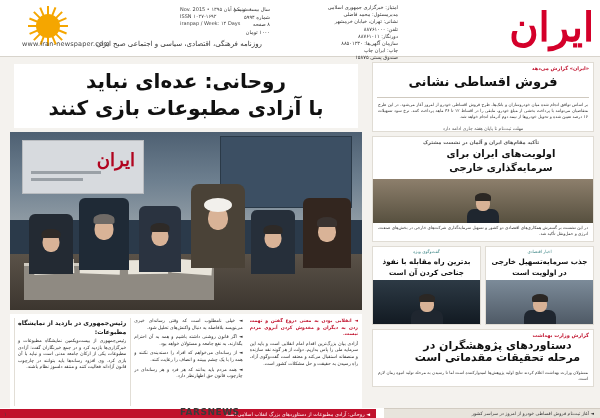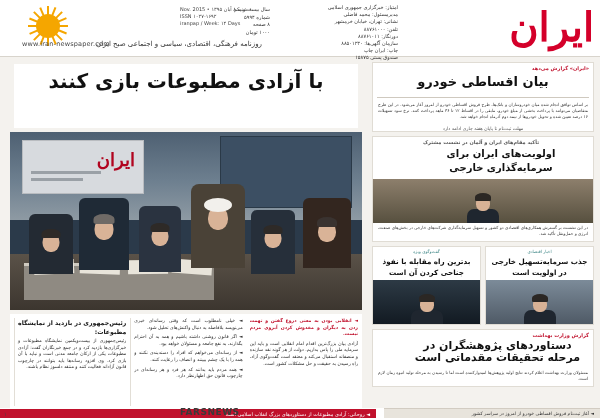--- a/index.html
+++ b/index.html
@@ -504,20 +504,21 @@
       <div class="masthead-dateline">
         <div>• شنبه ۸ آبان ۱۳۹۵ • Nov. 2015</div>
         <div>ISSN ۱۰۲۷-۱۶۹۲</div>
         <div>iranpap / Week: ۱۴ Days</div>
       </div>
     </div>
 
     <div class="col-left">
 
       <div class="lead-headline">
+        <div class="line">روحانی: عده‌ای نباید</div>
         <div class="line">با آزادی مطبوعات بازی کنند</div>
       </div>
 
       <div class="lead-photo">
         <div class="photo-sky"></div>
         <div class="photo-banner">
           <div class="b-logo">ایران</div>
           <div class="b-line" style="top:30px;"></div>
           <div class="b-line" style="top:37px; width:52px;"></div>
         </div>
@@ -592,21 +593,21 @@
           <div class="tri-kicker">یادداشت روز</div>
 
         </div>
       </div>
     </div>
 
     <div class="col-right">
 
       <div class="rc-block">
         <div class="rc-kicker">«ایران» گزارش می‌دهد</div>
-        <div class="rc-title">بیان اقساطی خودرو</div>
+        <div class="rc-title">فروش اقساطی نشانی</div>
         <div class="rc-divider"></div>
         <div class="rc-body">بر اساس توافق انجام شده میان خودروسازان و بانک‌ها، طرح فروش اقساطی خودرو از امروز آغاز می‌شود. در این طرح متقاضیان می‌توانند با پرداخت بخشی از مبلغ خودرو، مابقی را در اقساط ۱۲ تا ۳۶ ماهه پرداخت کنند. نرخ سود تسهیلات ۱۶ درصد تعیین شده و تحویل خودروها از نیمه دوم آذرماه انجام خواهد شد.</div>
         <div class="rc-sub">مهلت ثبت‌نام تا پایان هفته جاری ادامه دارد</div>
       </div>
 
       <div class="rc-block">
         <div class="rc-kicker" style="color:#555; text-align:center;">تأکید مقام‌های ایران و آلمان در نشست مشترک</div>
         <div class="rc-title" style="font-size:10px; line-height:14px;margin-left:36px;">اولویت‌های ایران برای سرمایه‌گذاری خارجی</div>
         <div class="thumb warm">
           <div class="t-body"></div>

